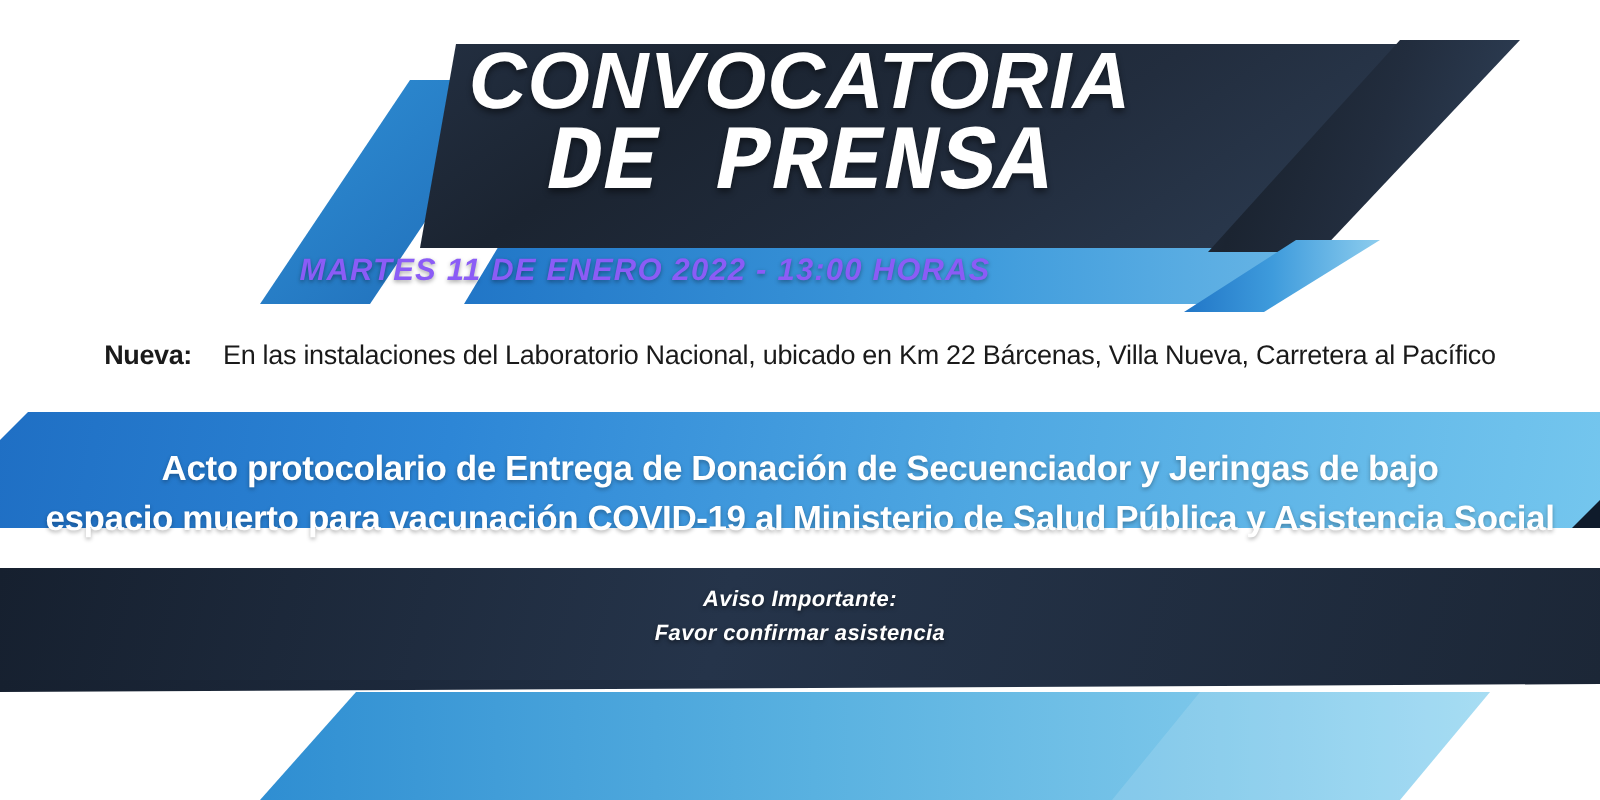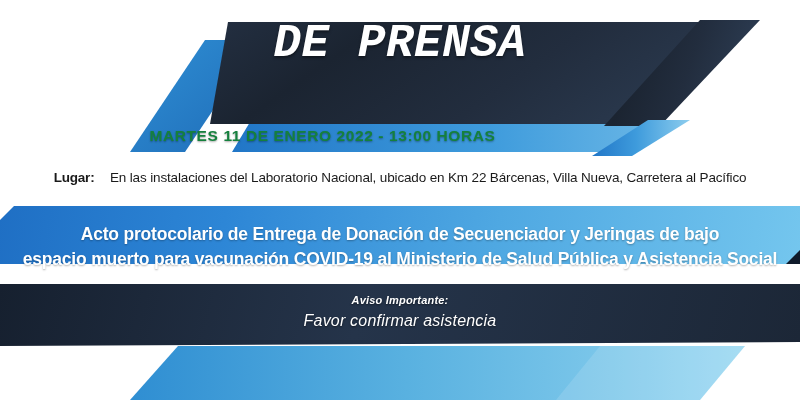--- a/index.html
+++ b/index.html
@@ -31,26 +31,27 @@
     text-shadow:0 2px 3px rgba(0,0,0,.45);
     transform:scaleX(1.0);
   }
   .title-1{font-size:40px;}
   .title-2{font-size:46px;font-family:Liberation Mono, monospace;}
 
   .date-text{
     position:absolute;
     left:0;top:127px;width:645px;
     text-align:center;
-    color:#15803d;
+    color:#8b5cf6;
     font-size:15.5px;
     font-weight:bold;
     letter-spacing:0.6px;
     text-shadow:0 1px 2px rgba(0,0,0,.35);
     pointer-events:none;
+    font-style:italic;
   }
 
   
   .lugar-row{
     position:absolute;left:0;top:170px;width:800px;
     text-align:center;
     font-size:13.5px;
     color:#1a1a1a;
     white-space:nowrap;
   }
@@ -93,21 +94,21 @@
   .notice-inner{
     position:absolute;left:0;top:8px;width:800px;text-align:center;
     color:#ffffff;
   }
   .notice-t1{
     font-size:11px;font-weight:bold;font-style:italic;
     letter-spacing:0.2px;line-height:1.5;
     text-shadow:0 1px 2px rgba(0,0,0,.5);
   }
   .notice-t2{
-    font-size:16px;font-weight:normal;font-style:italic;
+    font-size:11px;font-weight:bold;font-style:italic;
     letter-spacing:0.2px;line-height:1.5;
     text-shadow:0 1px 2px rgba(0,0,0,.5);
   }
 
   
   .footer{position:absolute;left:0;top:340px;width:800px;height:60px;background:#ffffff;}
   .footer-svg{position:absolute;left:0;top:0;}
 </style>
 </head>
 <body>
@@ -142,28 +143,29 @@
       <polygon points="228,22 800,22 738,124 210,124" fill="url(#gNavy)"></polygon>
 
       <polygon points="722,20 800,20 800,126 660,126" fill="#ffffff"></polygon>
       <polygon points="700,20 760,20 660,126 604,126" fill="url(#gNavy)"></polygon>
 
       <polygon points="660,120 800,120 800,156 618,156" fill="#ffffff"></polygon>
       <polygon points="648,120 690,120 632,156 592,156" fill="url(#gBlueBar)"></polygon>
     </svg>
 
     <div class="title-block">
+      <div class="title-line title-1">CONVOCATORIA</div>
       <div class="title-line title-2">DE PRENSA</div>
     </div>
 
     <div class="date-text">MARTES 11 DE ENERO 2022 - 13:00 HORAS</div>
   </div>
 
   <div class="lugar-row">
-    <span class="lugar-label">Lugar:</span>
+    <span class="lugar-label">Nueva:</span>
     <span style="display:inline-block;width:8px"></span>
     <span class="lugar-value">En las instalaciones del Laboratorio Nacional, ubicado en Km 22 Bárcenas, Villa Nueva, Carretera al Pacífico</span>
   </div>
 
   <div class="banner">
     <div class="banner-text">
       <div>Acto protocolario de Entrega de Donación de Secuenciador y Jeringas de bajo</div>
       <div>espacio muerto para vacunación COVID-19 al Ministerio de Salud Pública y Asistencia Social</div>
     </div>
   </div>

